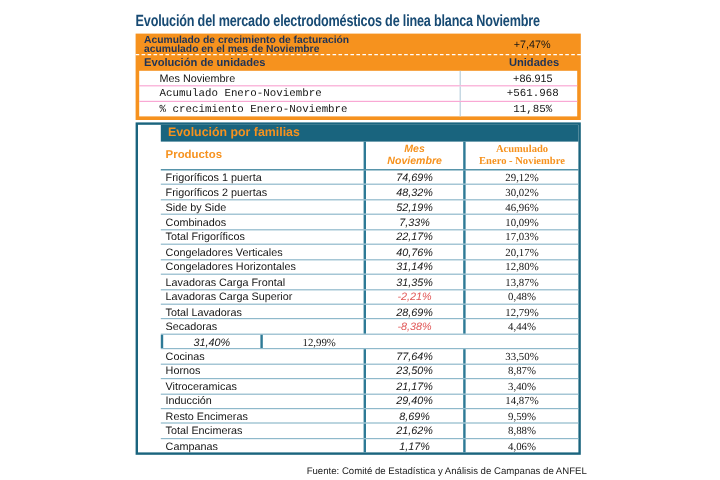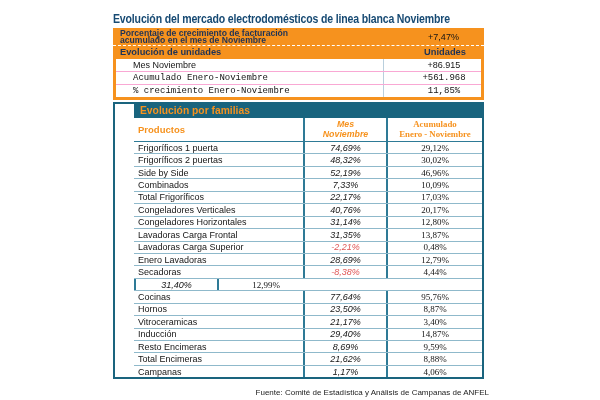--- a/index.html
+++ b/index.html
@@ -83,21 +83,21 @@
 
 <div class="stage">
   <div class="content">
 
     <span class="title">Evolución del mercado electrodomésticos de linea blanca Noviembre</span>
 
     
     <div class="orange-box">
       <div class="growth">
         <div class="growth-label">
-          <div>Porcentaje de crecimiento de facturación</div>
+          <div>Acumulado de crecimiento de facturación</div>
           <div>acumulado en el mes de Noviembre</div>
         </div>
         <div class="valuecol growth-value">+7,47%</div>
       </div>
       <div class="units-band">
         <div style="flex:1">Evolución de unidades</div>
         <div class="valuecol">Unidades</div>
       </div>
       <div class="top-rows">
         <div class="top-row">
@@ -169,37 +169,37 @@
         <div class="cell-product">Lavadoras Carga Frontal</div>
         <div class="cell-val col-month val">31,35%</div>
         <div class="cell-val col-accum val">13,87%</div>
       </div>
       <div class="fam-row">
         <div class="cell-product">Lavadoras Carga Superior</div>
         <div class="cell-val col-month val neg">-2,21%</div>
         <div class="cell-val col-accum val">0,48%</div>
       </div>
       <div class="fam-row">
-        <div class="cell-product">Enero Lavadoras</div>
+        <div class="cell-product">Total Lavadoras</div>
         <div class="cell-val col-month val">28,69%</div>
         <div class="cell-val col-accum val">12,79%</div>
       </div>
       <div class="fam-row">
         <div class="cell-product">Secadoras</div>
         <div class="cell-val col-month val neg">-8,38%</div>
         <div class="cell-val col-accum val">4,44%</div>
       </div>
       <div class="fam-row">
         <div class="cell-val col-month val">31,40%</div>
         <div class="cell-val col-accum val">12,99%</div>
       </div>
       <div class="fam-row">
         <div class="cell-product">Cocinas</div>
         <div class="cell-val col-month val">77,64%</div>
-        <div class="cell-val col-accum val">95,76%</div>
+        <div class="cell-val col-accum val">33,50%</div>
       </div>
       <div class="fam-row">
         <div class="cell-product">Hornos</div>
         <div class="cell-val col-month val">23,50%</div>
         <div class="cell-val col-accum val">8,87%</div>
       </div>
       <div class="fam-row">
         <div class="cell-product">Vitroceramicas</div>
         <div class="cell-val col-month val">21,17%</div>
         <div class="cell-val col-accum val">3,40%</div>

